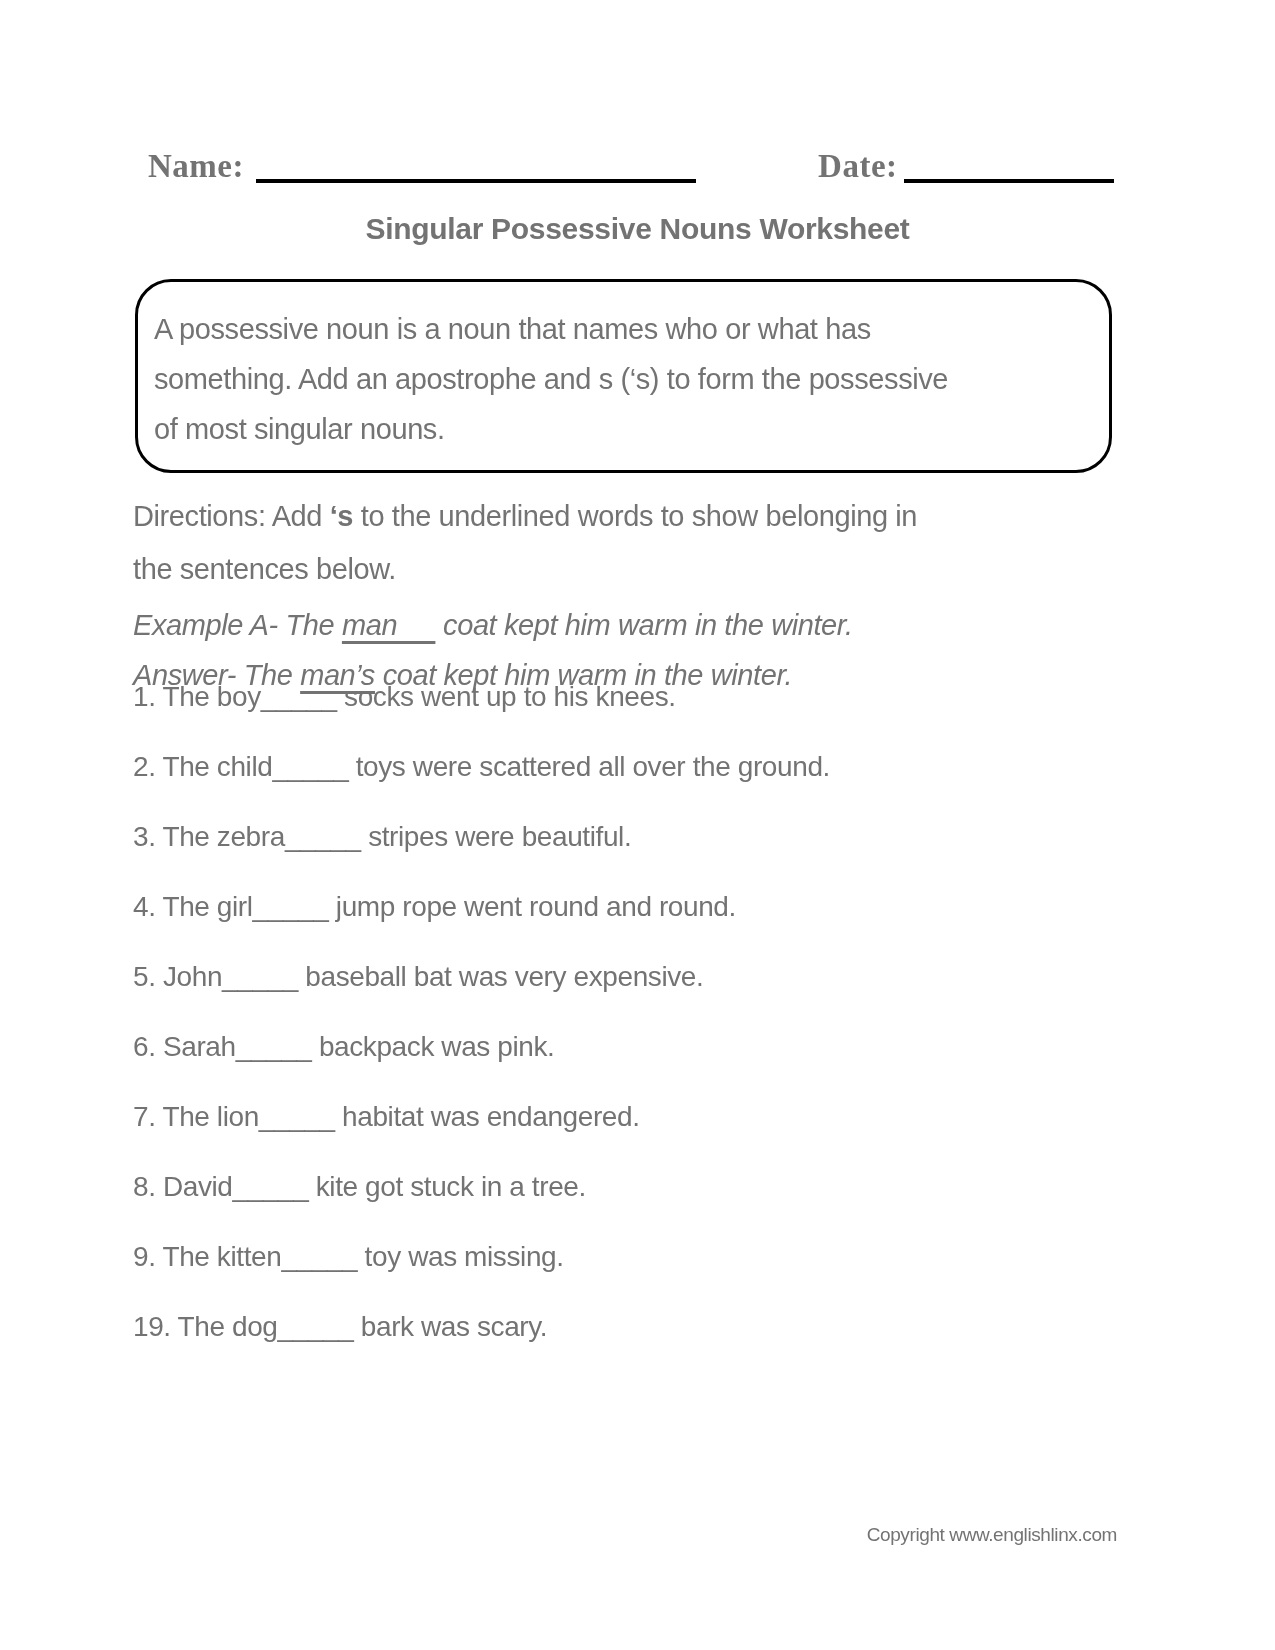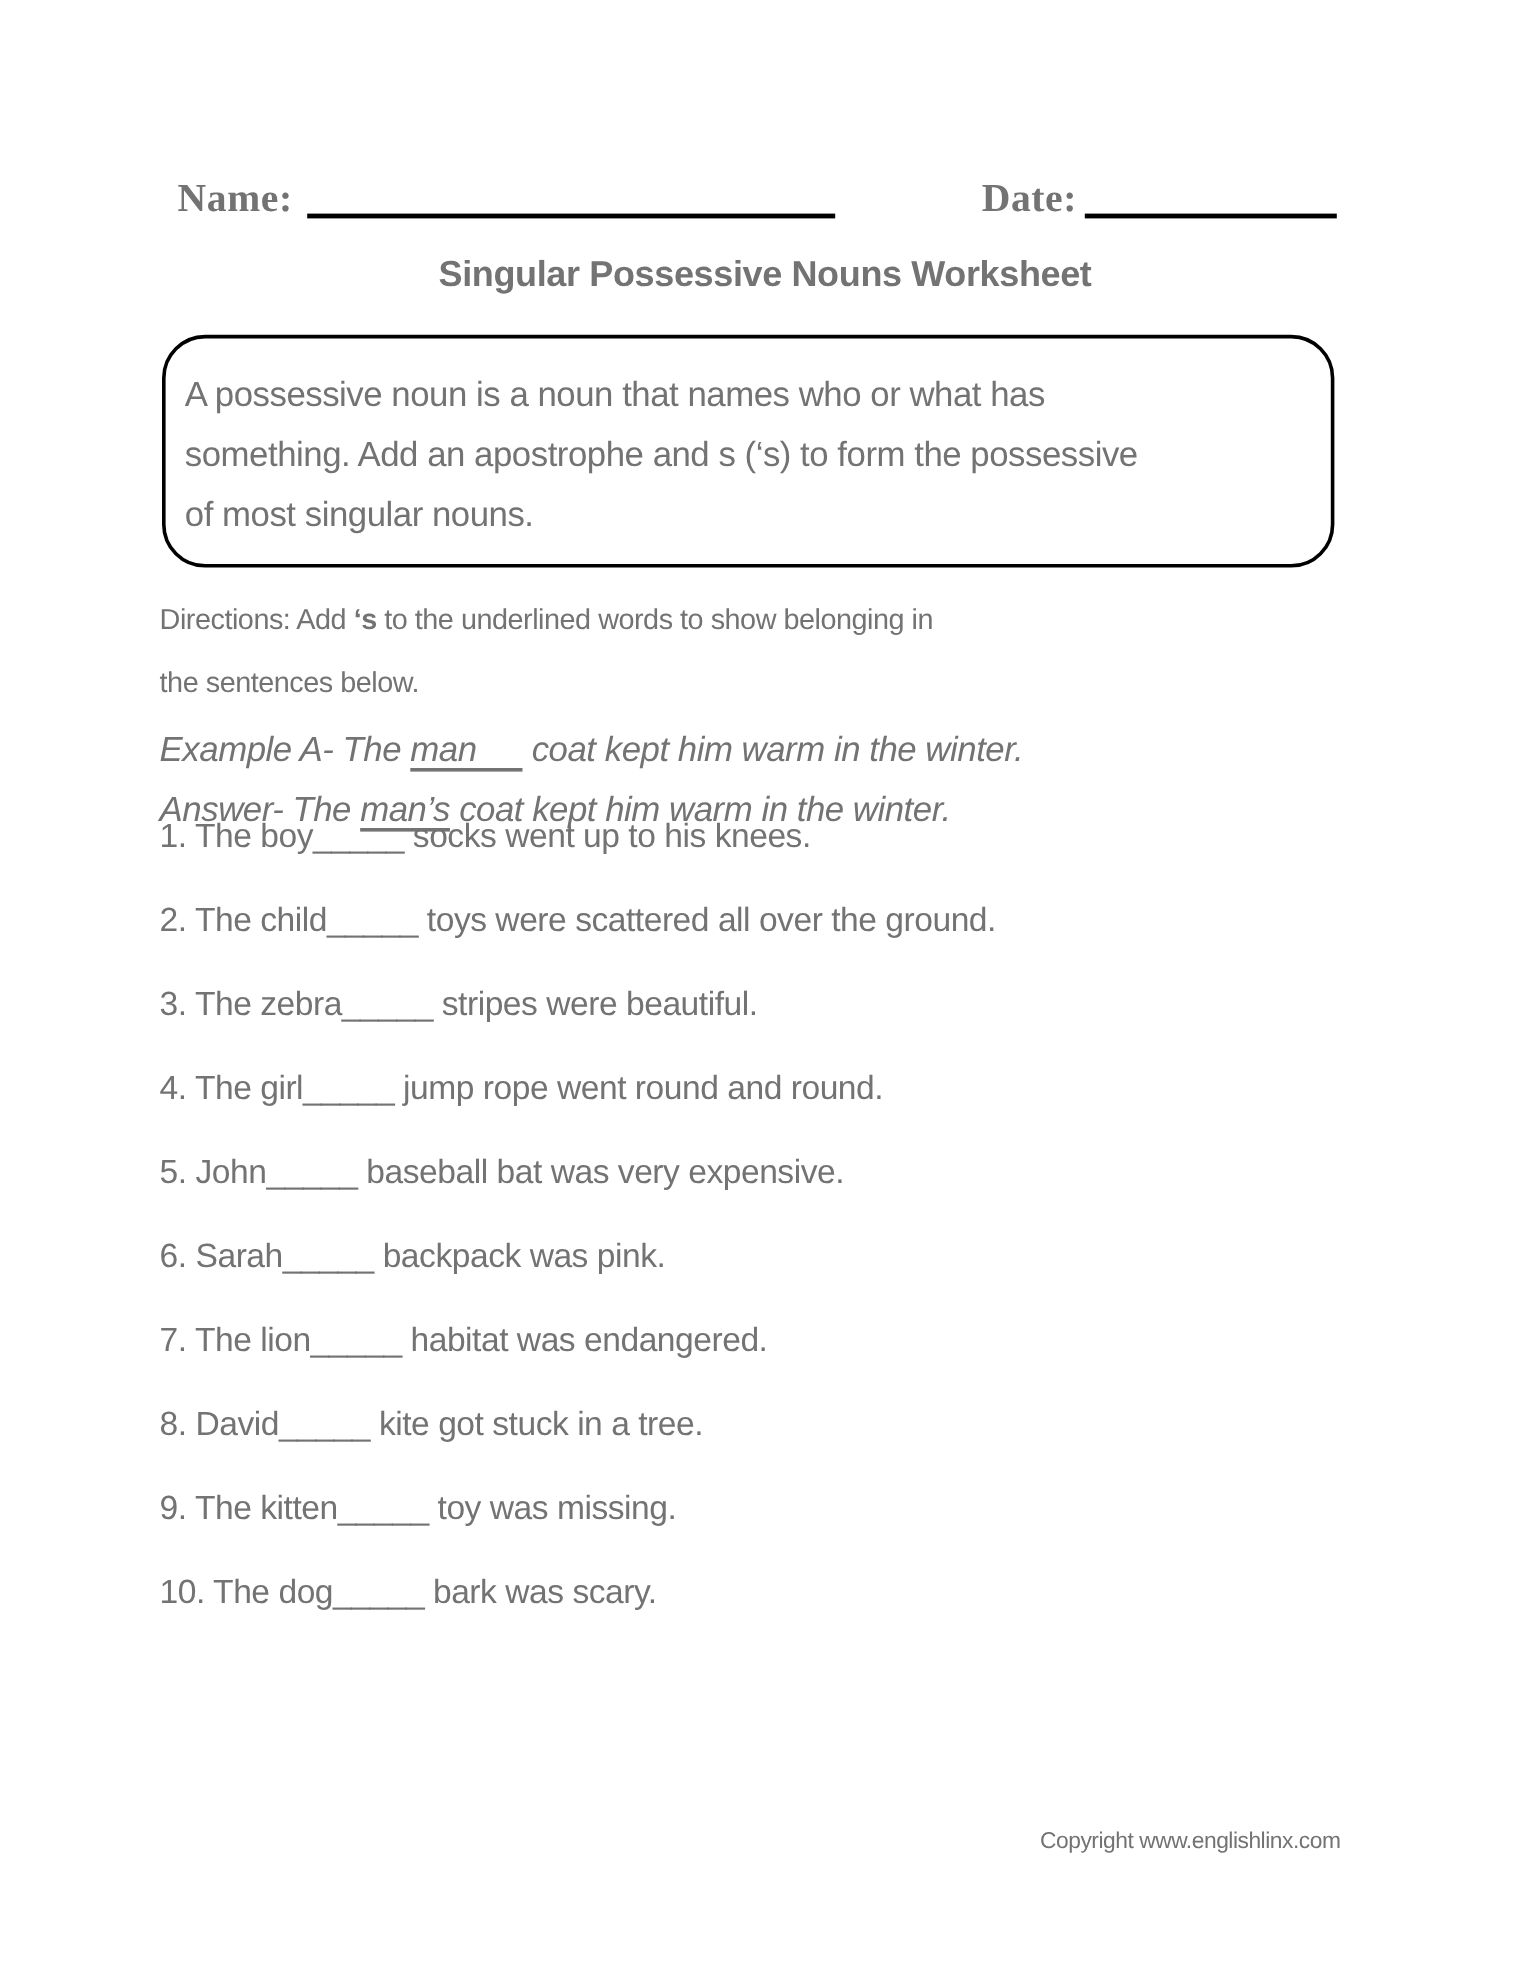--- a/index.html
+++ b/index.html
@@ -63,21 +63,21 @@
     font-size: 29px;
     line-height: 50px;
     letter-spacing: -0.4px;
   }
 
   
   .directions {
     position: absolute;
     top: 490px;
     left: 133px;
-    font-size: 24px;
+    font-size: 29px;
     line-height: 53px;
     letter-spacing: -0.4px;
   }
   .seg-b { font-weight: bold; }
   .seg-u {
     text-decoration: underline;
     text-decoration-thickness: 2.5px;
     text-underline-offset: 6px;
     margin-top: 43px;
   }
@@ -151,18 +151,18 @@
   <div class="sentences">
       <div>1. The boy_____ socks went up to his knees.</div>
       <div>2. The child_____ toys were scattered all over the ground.</div>
       <div>3. The zebra_____ stripes were beautiful.</div>
       <div>4. The girl_____ jump rope went round and round.</div>
       <div>5. John_____ baseball bat was very expensive.</div>
       <div>6. Sarah_____ backpack was pink.</div>
       <div>7. The lion_____ habitat was endangered.</div>
       <div>8. David_____ kite got stuck in a tree.</div>
       <div>9. The kitten_____ toy was missing.</div>
-      <div>10. The dog_____ bark was scary.</div>
+      <div>19. The dog_____ bark was scary.</div>
     </div>
 
   <div class="copyright">Copyright www.englishlinx.com</div>
 
 </div>
 
 </body></html>

